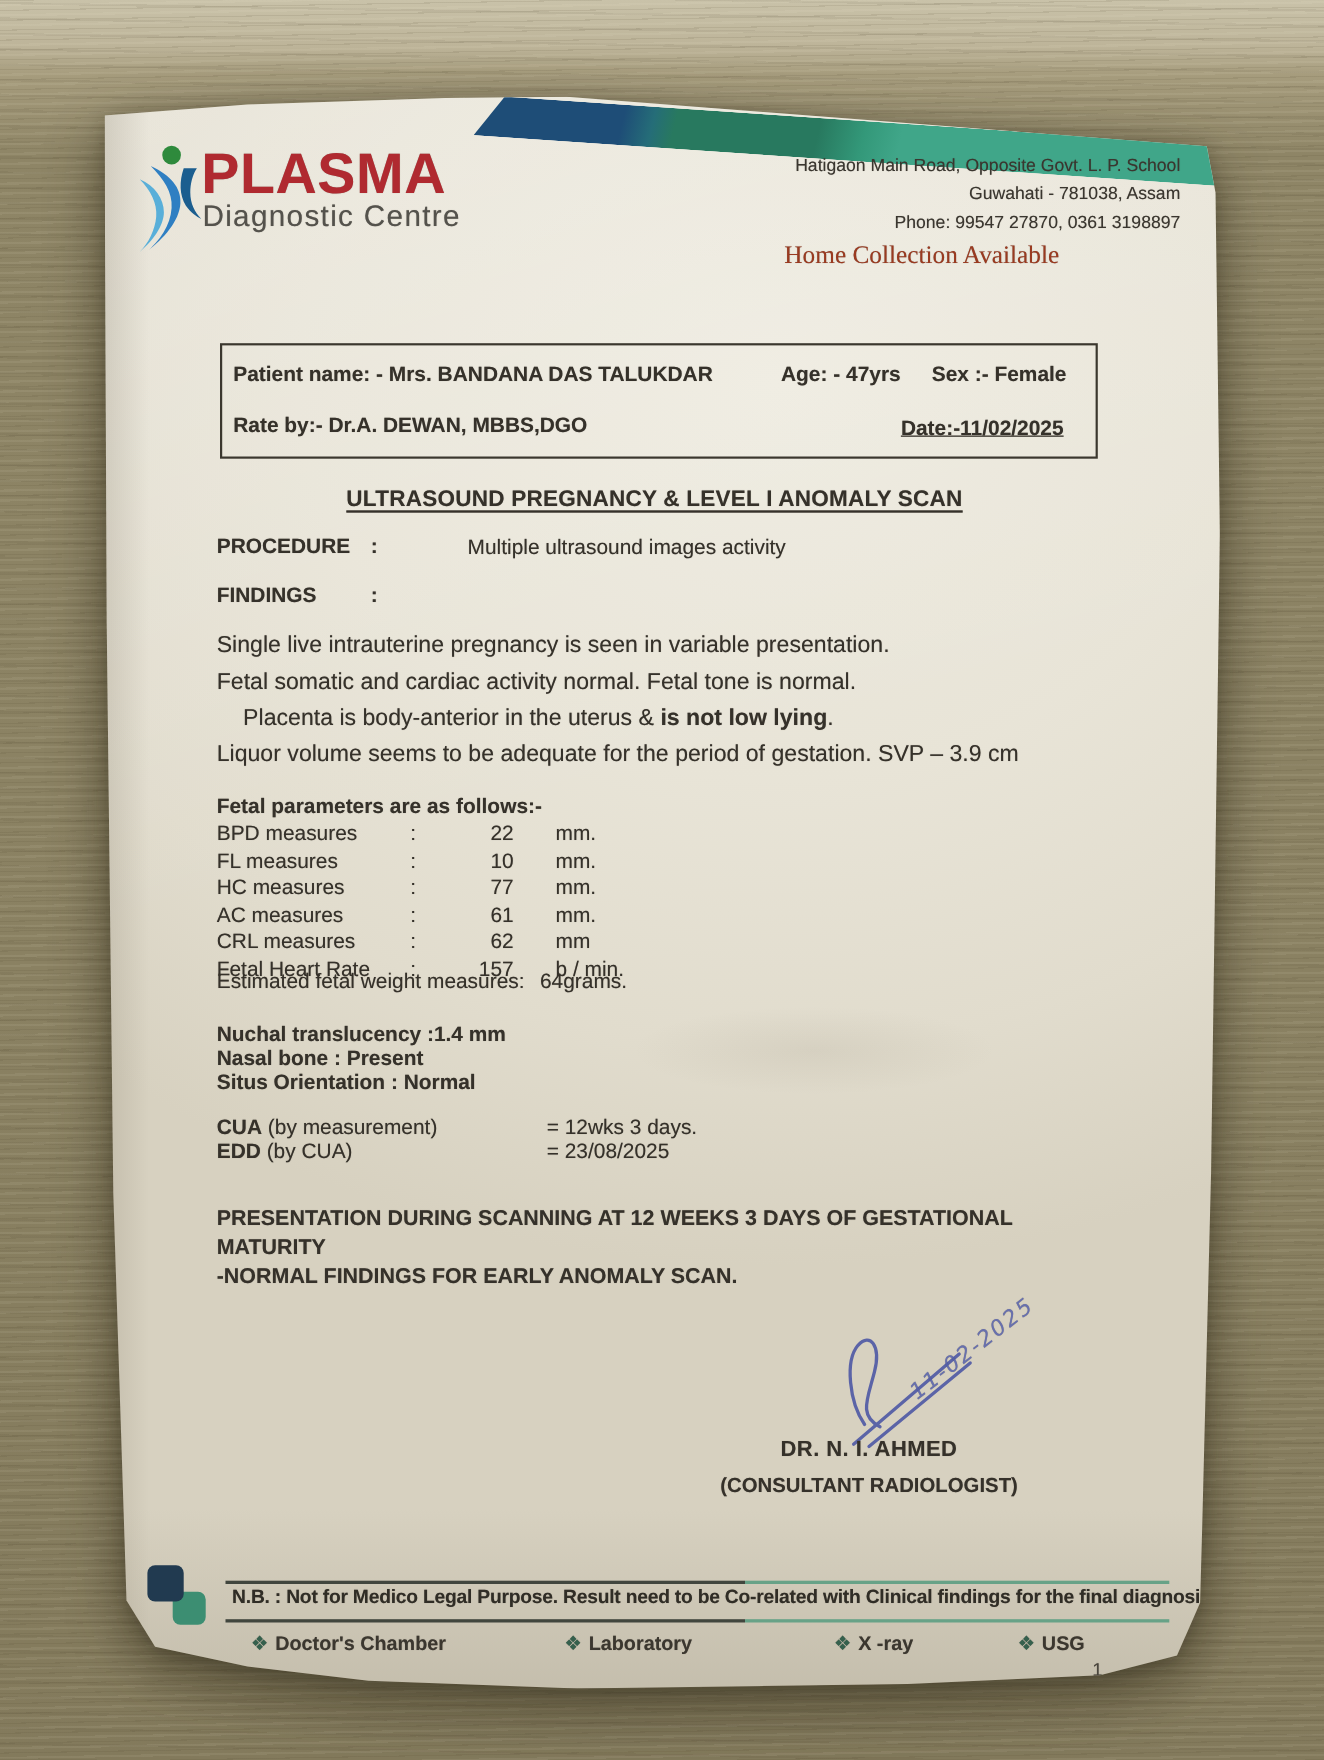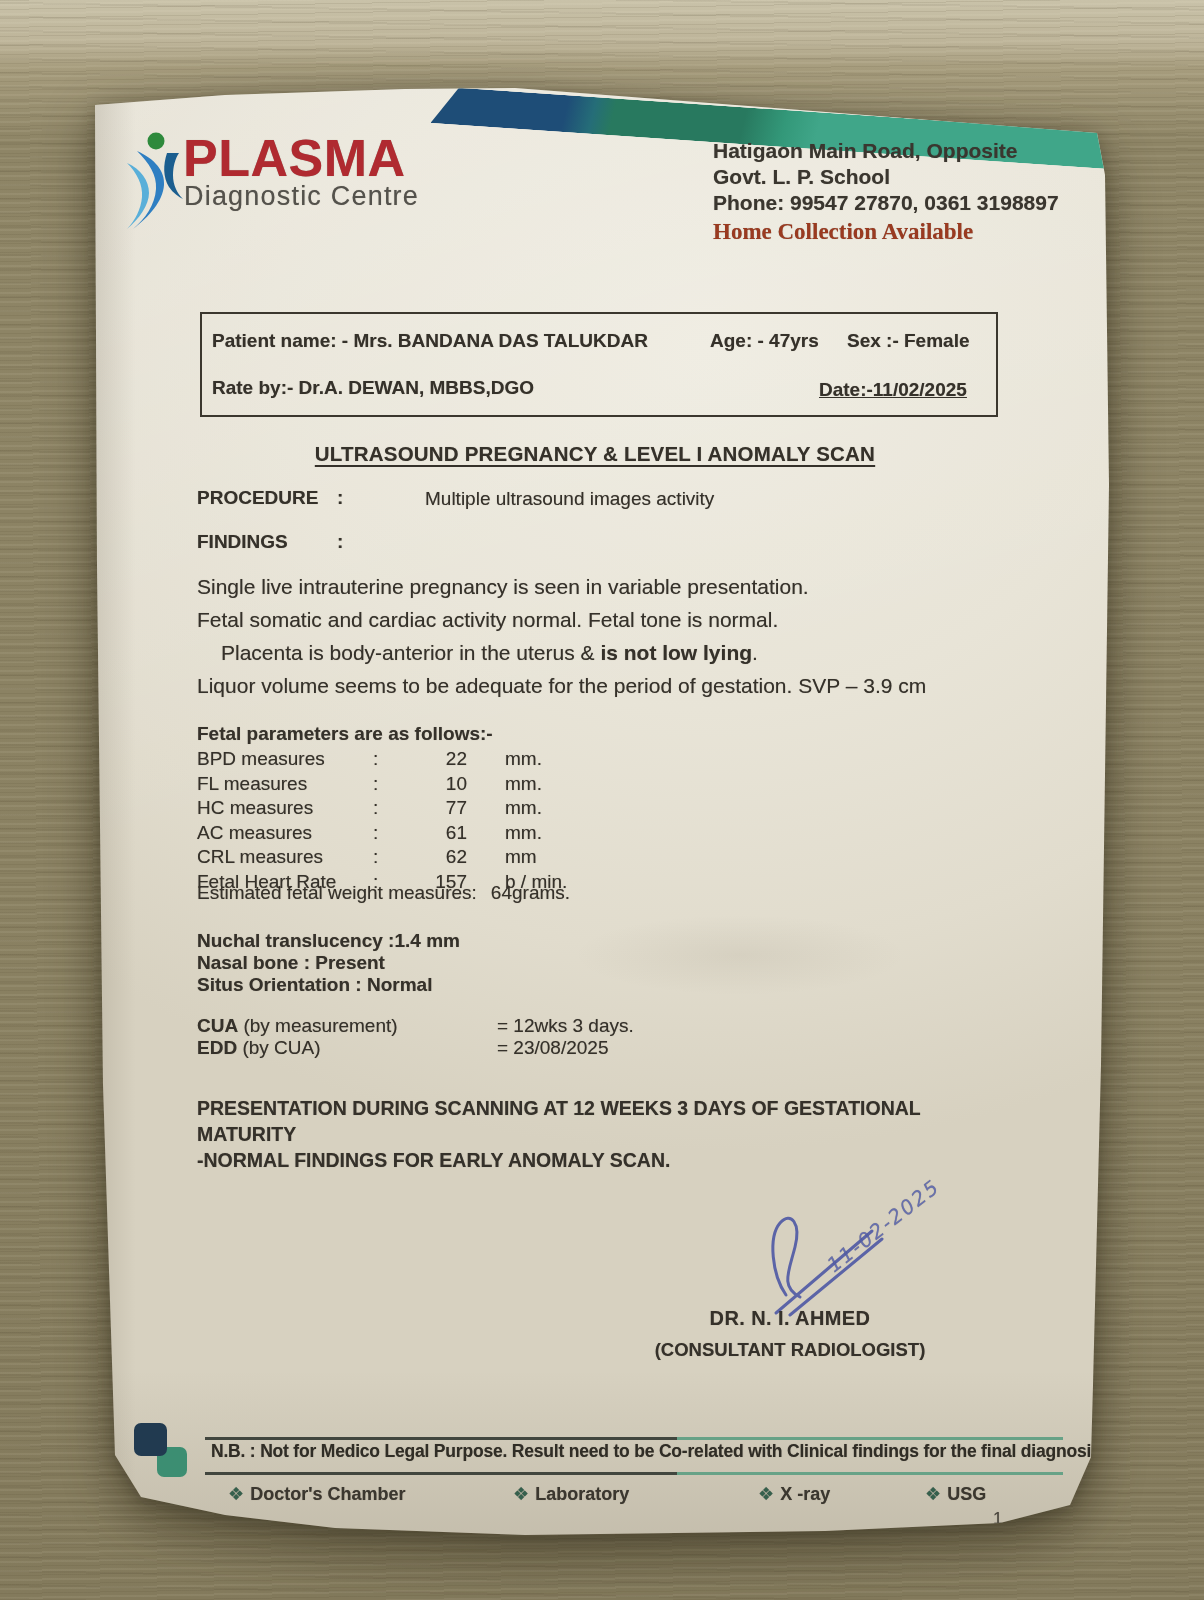--- a/index.html
+++ b/index.html
@@ -37,22 +37,22 @@
       var(--banner-teal,#28795f) 27% 46%, #339879 52%,
       var(--banner-mint,#40a689) 57% 100%);
   }
 
   
   .brand-name{ left:88px; top:43px; font-size:52px; font-weight:700; letter-spacing:.5px; color:var(--brand-red,#b02a30); }
   .brand-tagline{ left:89px; top:96px; font-size:27px; letter-spacing:1.2px; color:var(--tagline-gray,#54524c); }
   .logo-svg{ left:28px; top:44px; }
 
   
-  .addr{ left:618px; top:53px; width:360px; font-size:21px; font-weight:700; line-height:26px; color:#3a362f; }
-  .home-collect{ left:618px; top:134px; font-family:"Liberation Serif", serif; font-weight:700; font-size:23px; color:var(--home-collection-maroon,#9a3a20); }
+  .addr{ left:618px; top:53px; width:360px; font-size:16px; font-weight:400; line-height:26px; color:#3a362f;text-align:right; }
+  .home-collect{ left:618px; top:134px; font-family:"Liberation Serif", serif; font-weight:400; font-size:23px; color:var(--home-collection-maroon,#9a3a20); }
 
   
   .pbox{ left:105px; top:227px; width:798px; height:105px; border:2.5px solid #3b372e; }
   .pbox span{ position:absolute; font-size:19px; font-weight:700; white-space:nowrap; }
   .p-name{ left:10px; top:16px; }
   .p-age{ left:508px; top:16px; }
   .p-sex{ left:645px; top:16px; }
   .p-refd{ left:10px; top:63px; }
   .p-date{ left:617px; top:65px;text-decoration:underline; }
 
@@ -124,20 +124,21 @@
       <circle cx="33" cy="12" r="8.5" fill="#2e8a3c"></circle>
       <path d="M14,22 C26,34 34,46 33,60 C32,76 22,90 10,100 C26,88 40,72 41,56 C42,42 32,30 14,22 Z" fill="#2f7fc2"></path>
       <path d="M4,34 C14,44 20,56 19,68 C18,80 12,92 4,100 C16,90 26,76 26,64 C26,52 18,40 4,34 Z" fill="#49a8d8" opacity=".9"></path>
       <path d="M44,24 C40,36 40,48 46,58 C50,64 56,68 60,70 C54,64 50,56 50,46 C50,38 52,30 56,24 Z" fill="#1b5e8f"></path>
     </svg>
     <div class="abs txt brand-name">PLASMA</div>
     <div class="abs txt brand-tagline">Diagnostic Centre</div>
 
     <div class="abs txt addr">
       <div>Hatigaon Main Road, Opposite Govt. L. P. School</div>
+      <div>Guwahati - 781038, Assam</div>
       <div>Phone: 99547 27870, 0361 3198897</div>
     </div>
     <div class="abs txt home-collect">Home Collection Available</div>
 
     <div class="abs pbox">
       <span class="txt p-name">Patient name: - Mrs. BANDANA DAS TALUKDAR</span>
       <span class="txt p-age">Age: - 47yrs</span>
       <span class="txt p-sex">Sex :- Female</span>
       <span class="txt p-refd">Rate by:-  Dr.A. DEWAN, MBBS,DGO</span>
       <span class="txt p-date">Date:-11/02/2025</span>

